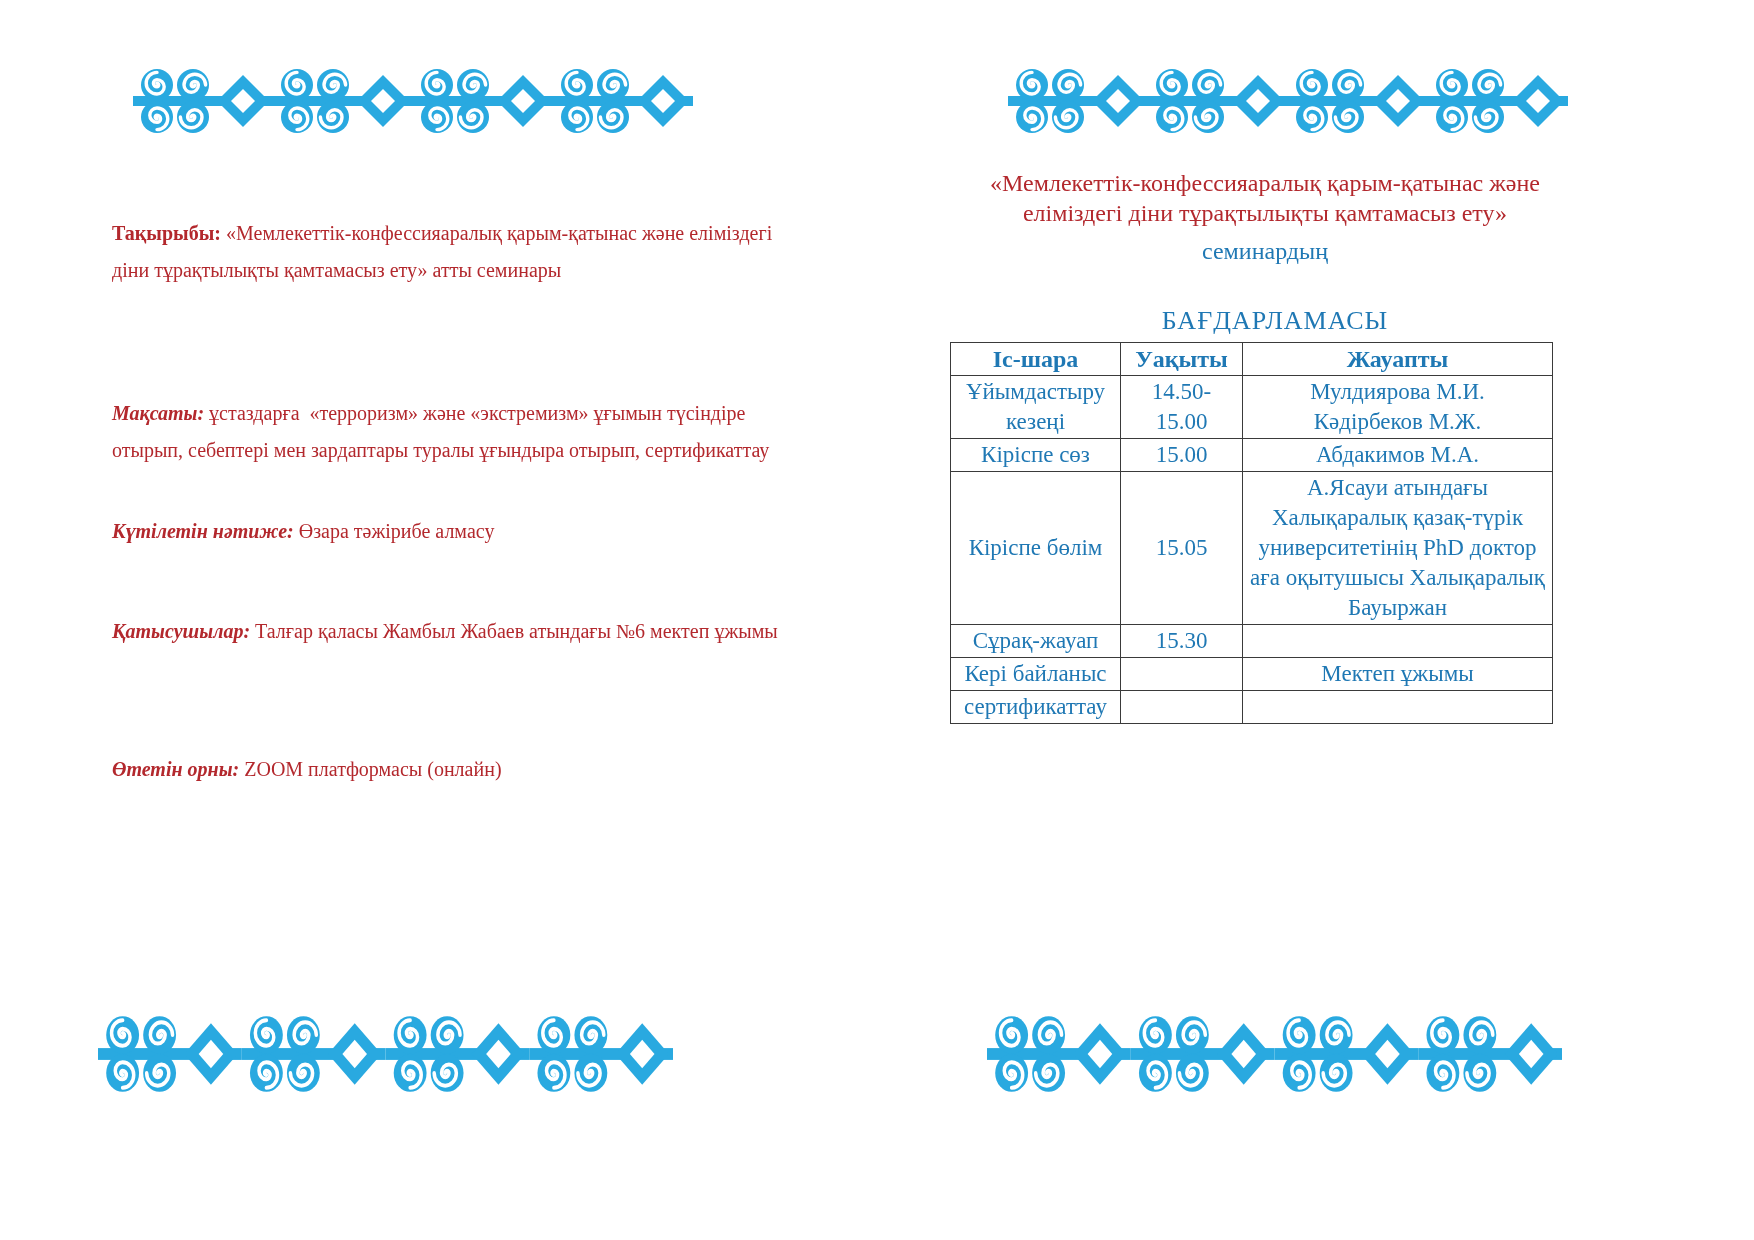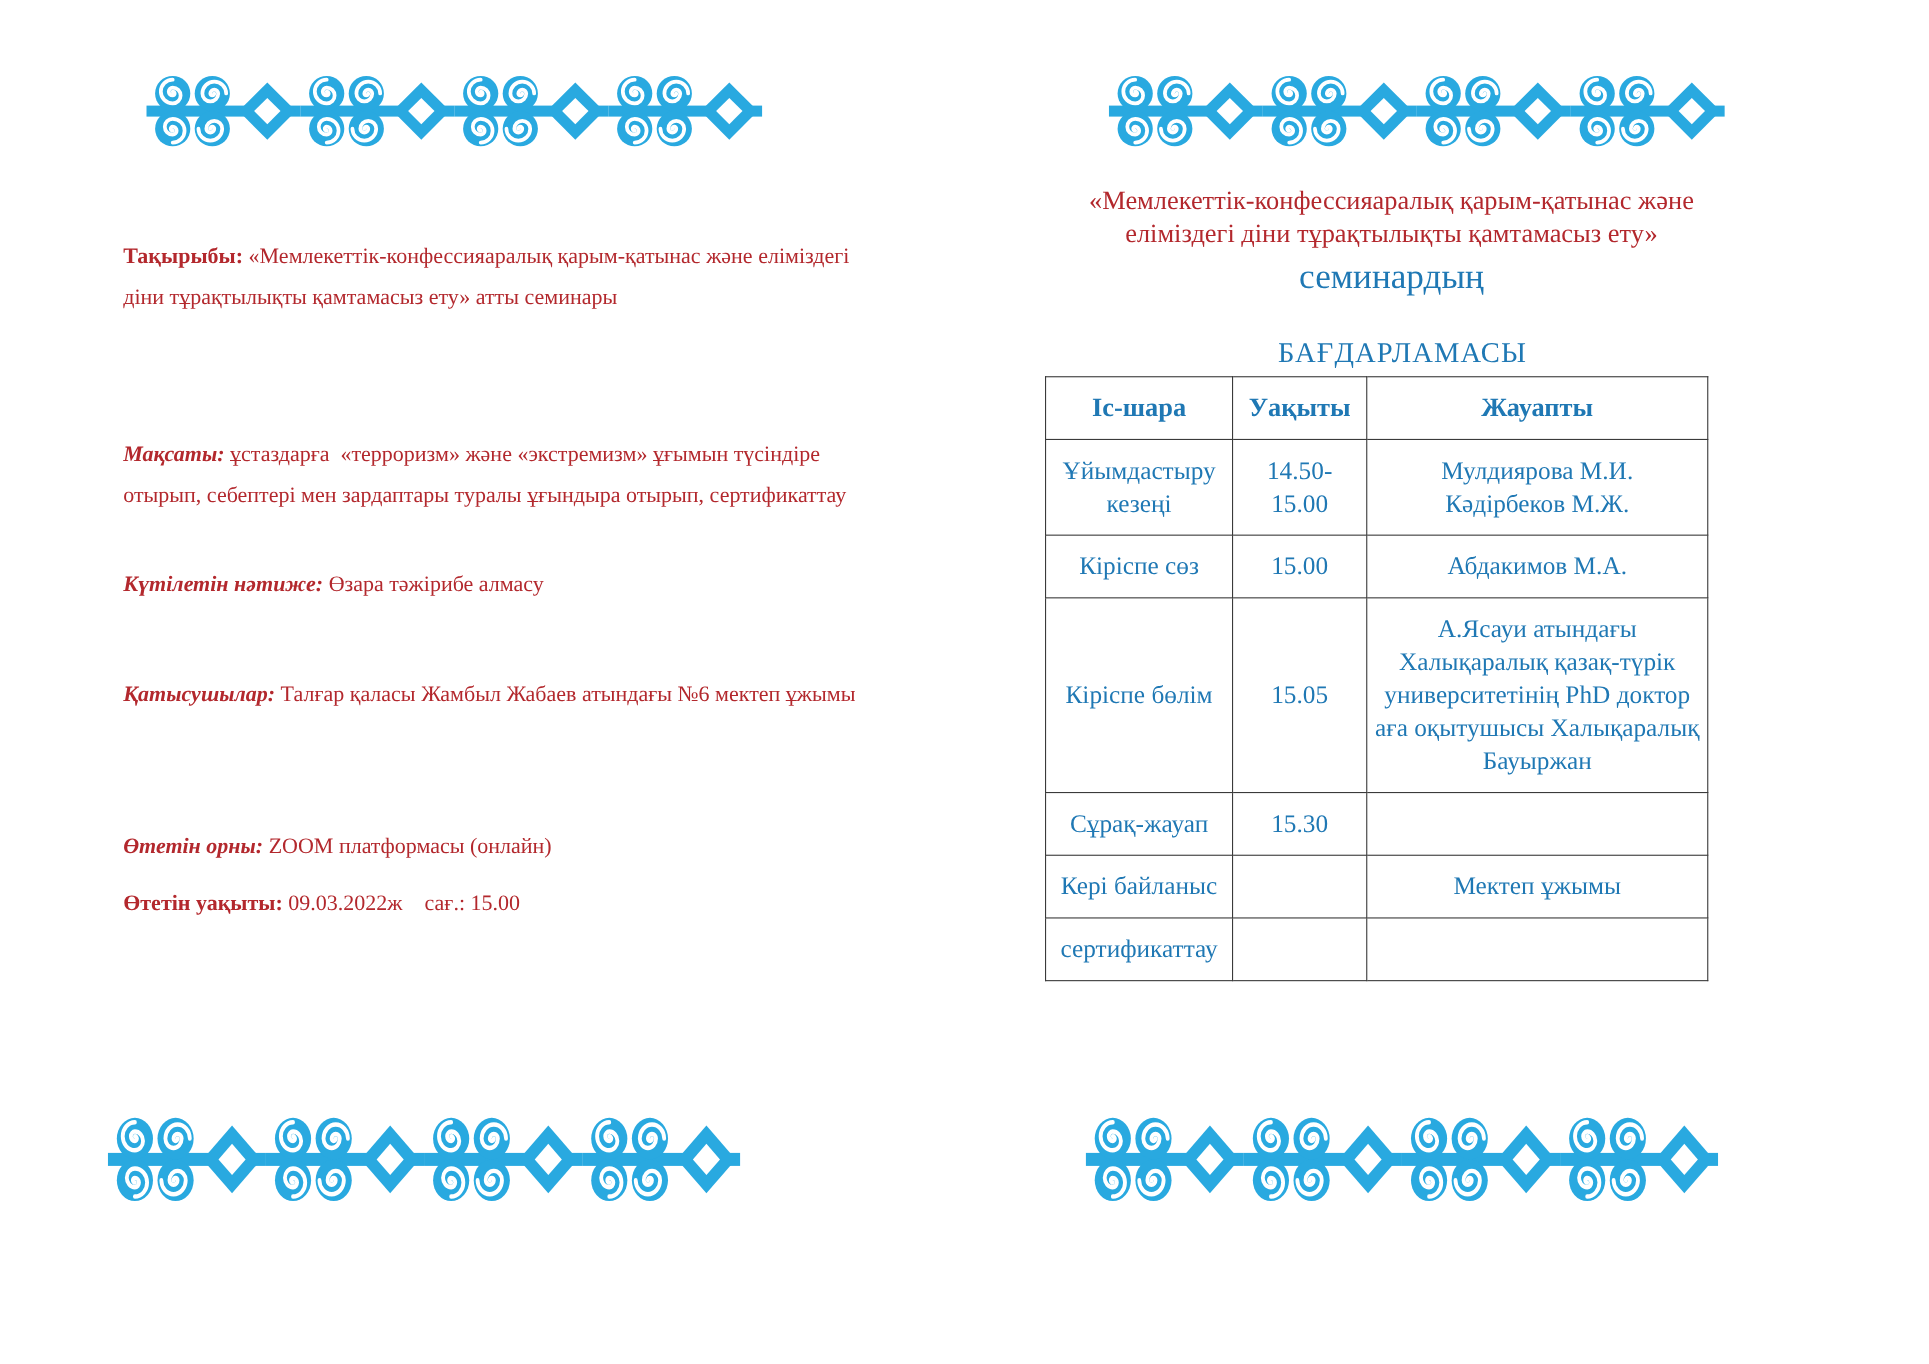--- a/index.html
+++ b/index.html
@@ -23,41 +23,41 @@
   .val{white-space:pre-wrap;}
   
   .r-title{
     position:absolute;left:955px;width:620px;
     margin:0;text-align:center;
     font-size:24px;line-height:30px;color:#b3282d;
   }
   .r-title-blue{
     position:absolute;left:955px;width:620px;
     margin:0;text-align:center;
-    font-size:32px;line-height:28px;color:#1f78b4;
+    font-size:24px;line-height:28px;color:#1f78b4;
   }
   .r-program{
     position:absolute;left:955px;width:620px;
     margin:10px;text-align:center;
     font-size:26px;letter-spacing:1px;color:#1f78b4;
   }
   
   table.program{
     position:absolute;left:950px;top:342px;
     border-collapse:collapse;table-layout:fixed;
     width:602px;
     font-size:23px;line-height:30px;color:#1f78b4;
     font-family:"Liberation Serif","DejaVu Serif",serif;
   }
   table.program col.c1{width:170px;}
   table.program col.c2{width:122px;}
   table.program col.c3{width:310px;}
   table.program th, table.program td{
     border:1.5px solid #3a3a3a;
-    padding:13px 6px;
+    padding:1px 6px;
     text-align:center;vertical-align:middle;
     white-space:pre-line;
     overflow:hidden;
   }
   table.program th{font-weight:bold;font-size:24px;height:30px;}
   tr.r1{height:56px;}
   tr.r2{height:30px;}
   tr.r3{height:150px;}
   tr.r4{height:30px;}
   tr.r5{height:30px;}
@@ -123,24 +123,20 @@
   <p class="para" style="top:613px">
     <span class="lbl bi">Қатысушылар:</span>
     <span class="val">Талғар қаласы Жамбыл Жабаев атындағы №6 мектеп ұжымы</span>
   </p>
 
   <p class="para" style="top:751px">
     <span class="lbl bi">Өтетін орны:</span>
     <span class="val">ZOOM платформасы (онлайн)</span>
   </p>
 
-  <p class="para" style="top:803px">
-    <span class="lbl b">Өтетін уақыты:</span>
-    <span class="val">09.03.2022ж    сағ.: 15.00</span>
-  </p>
 
   <p class="r-title" style="top:168px">«Мемлекеттік-конфессияаралық қарым-қатынас және еліміздегі діни тұрақтылықты қамтамасыз ету»</p>
 
   <p class="r-title-blue" style="top:237px">семинардың</p>
 
   <p class="r-program" style="top:296px">БАҒДАРЛАМАСЫ</p>
 
   <table class="program">
     <colgroup>
         <col class="c1">

